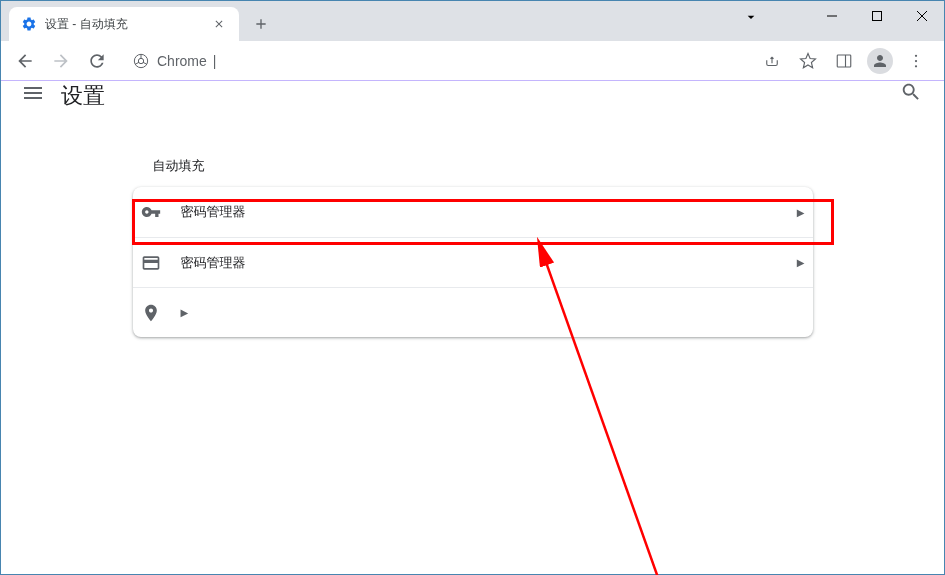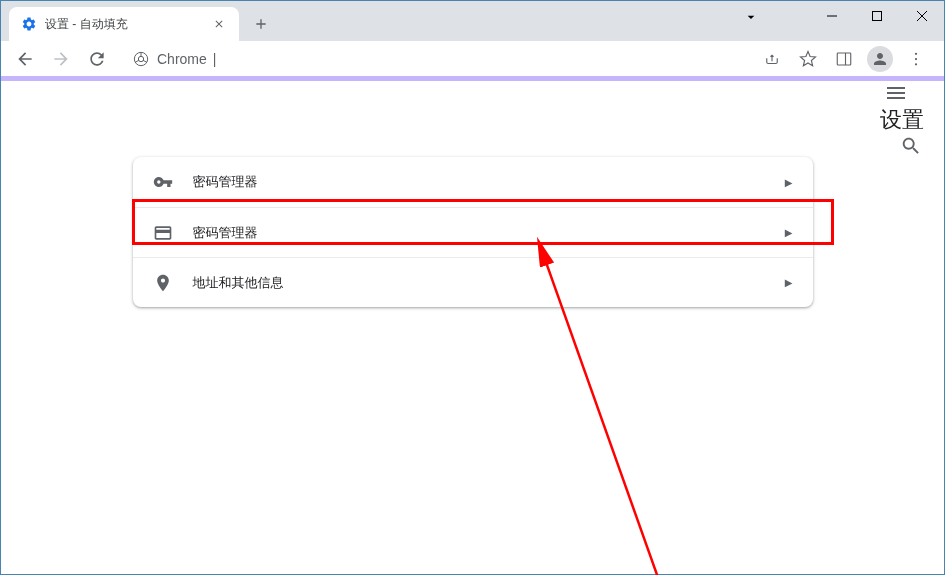--- a/index.html
+++ b/index.html
@@ -11,44 +11,44 @@
     .tab { background: #fff; height: 34px; margin-left: 8px; border-radius: 8px 8px 0 0; display: flex; align-items: center; padding: 0 12px; min-width: 230px; position: relative; }
     .tab-favicon { width: 16px; height: 16px; margin-right: 8px; }
     .tab-title { font-size: 12px; color: #3c4043; flex: 1; }
     .tab-close { width: 16px; height: 16px; display: flex; align-items: center; justify-content: center; color: #5f6368; cursor: pointer; font-size: 14px; }
     .new-tab { width: 28px; height: 28px; display: flex; align-items: center; justify-content: center; color: #5f6368; margin-left: 8px; margin-bottom: 3px; cursor: pointer; font-size: 16px; }
     .window-controls { position: absolute; right: 0; top: 0; display: flex; height: 30px; }
     .win-btn { width: 45px; display: flex; align-items: center; justify-content: center; color: #000; cursor: pointer; }
     .win-chevron { position: absolute; right: 185px; top: 8px; color: #000; }
     
     
-    .toolbar { height: 40px; background: #fff; border-bottom: 5px solid #c4b5fd; display: flex; align-items: center; padding: 0 8px; gap: 4px; }
+    .toolbar { height: 40px; background: #fff; border-bottom: 1px solid #c4b5fd; display: flex; align-items: center; padding: 0 8px; gap: 4px; }
     .nav-btn { width: 32px; height: 32px; display: flex; align-items: center; justify-content: center; color: #5f6368; border-radius: 50%; cursor: pointer; }
     .nav-btn.disabled { color: #bdc1c6; }
     .address-bar { flex: 1; height: 30px; display: flex; align-items: center; padding: 0 8px; margin: 0 8px; }
     .site-icon { width: 16px; height: 16px; margin-right: 8px; color: #5f6368; }
     .url-prefix { color: #5f6368; font-size: 14px; }
     .url-sep { color: #5f6368; font-size: 14px; margin: 0 6px; }
     .url-text { color: #202124; font-size: 14px; }
     .toolbar-right { display: flex; align-items: center; gap: 4px; margin-right: 4px; }
     .tb-icon { width: 32px; height: 32px; display: flex; align-items: center; justify-content: center; color: #5f6368; cursor: pointer; }
     .profile { width: 26px; height: 26px; border-radius: 50%; background: #dadce0; display: flex; align-items: center; justify-content: center; color: #5f6368; }
     
     
     .content { position: relative; height: calc(100% - 80px); background: #fff; }
-    .header { height: 56px; display: flex; align-items: flex-end; padding: 0 20px; flex-direction: column; }
+    .header { height: 56px; display: flex; align-items: flex-start; padding: 0 20px; }
     .menu-btn { width: 24px; height: 24px; cursor: pointer; color: #5f6368; margin-right: 16px; }
     .page-title { font-size: 22px; color: #202124; flex: 1; }
     .search-btn { width: 24px; height: 24px; cursor: pointer; color: #5f6368; }
     
     .main { padding: 20px 0; display: flex; justify-content: center; }
     .settings-panel { width: 680px; }
     .section-title { font-size: 13px; color: #202124; margin-bottom: 12px; padding-left: 20px; font-weight: 500; }
     .card { background: #fff; border-radius: 8px; box-shadow: 0 1px 2px rgba(60,64,67,.3), 0 1px 3px 1px rgba(60,64,67,.15); overflow: hidden; }
-    .row { height: 50px; display: flex; align-items: center; padding: 0 20px; cursor: pointer; border-top: 1px solid #e8eaed; }
+    .row { height: 50px; display: flex; align-items: center; padding: 0 8px; cursor: pointer; border-top: 1px solid #e8eaed; }
     .row:first-child { border-top: none; }
     .row-icon { width: 20px; height: 20px; margin-right: 20px; color: #5f6368; display: flex; align-items: center; justify-content: center; }
     .row-label { flex: 1; font-size: 13px; color: #202124; }
     .row-arrow { color: #5f6368; font-size: 10px; }
     
     
     .highlight-box { position: absolute; border: 3px solid #ff0000; pointer-events: none; }
     .arrow-svg { position: absolute; pointer-events: none; }
   </style>
 </head>
@@ -170,20 +170,21 @@
       <div class="page-title">设置</div>
       <div class="search-btn">
         <svg viewBox="0 0 24 24" width="22" height="22">
             <path fill="currentColor" d="M15.5 14h-.79l-.28-.27C15.41 12.59 16 11.11 16 9.5 16 5.91 13.09 3 9.5 3S3 5.91 3 9.5 5.91 16 9.5 16c1.61 0 3.09-.59 4.23-1.57l.27.28v.79l5 4.99L20.49 19l-4.99-5zm-6 0C7.01 14 5 11.99 5 9.5S7.01 5 9.5 5 14 7.01 14 9.5 11.99 14 9.5 14z"></path>
           </svg>
       </div>
     </div>
 
     <div class="main">
       <div class="settings-panel">
+        <div class="section-title">自动填充</div>
         <div class="card">
           <div class="row">
             <div class="row-icon">
               <svg viewBox="0 0 24 24" width="20" height="20">
                   <path fill="currentColor" d="M12.65 10C11.83 7.67 9.61 6 7 6c-3.31 0-6 2.69-6 6s2.69 6 6 6c2.61 0 4.83-1.67 5.65-4H17v4h4v-4h2v-4H12.65zM7 14c-1.1 0-2-.9-2-2s.9-2 2-2 2 .9 2 2-.9 2-2 2z"></path>
                 </svg>
             </div>
             <div class="row-label">密码管理器</div>
             <div class="row-arrow">▶</div>
           </div>
@@ -195,21 +196,20 @@
             </div>
             <div class="row-label">密码管理器</div>
             <div class="row-arrow">▶</div>
           </div>
           <div class="row">
             <div class="row-icon">
               <svg viewBox="0 0 24 24" width="20" height="20">
                   <path fill="currentColor" d="M12 2C8.13 2 5 5.13 5 9c0 5.25 7 13 7 13s7-7.75 7-13c0-3.87-3.13-7-7-7zm0 9.5c-1.38 0-2.5-1.12-2.5-2.5s1.12-2.5 2.5-2.5 2.5 1.12 2.5 2.5-1.12 2.5-2.5 2.5z"></path>
                 </svg>
             </div>
-            <div class="row-label">地址和其他信息</div>
             <div class="row-arrow">▶</div>
           </div>
         </div>
       </div>
     </div>
 
     <div class="highlight-box" style="left:131px; top:118px; width:702px; height:46px;"></div>
     <svg class="arrow-svg" style="left:520px; top:155px; width:200px; height:370px;">
       <defs>
           <marker id="ah" markerWidth="12" markerHeight="12" refX="6" refY="3" orient="auto">

